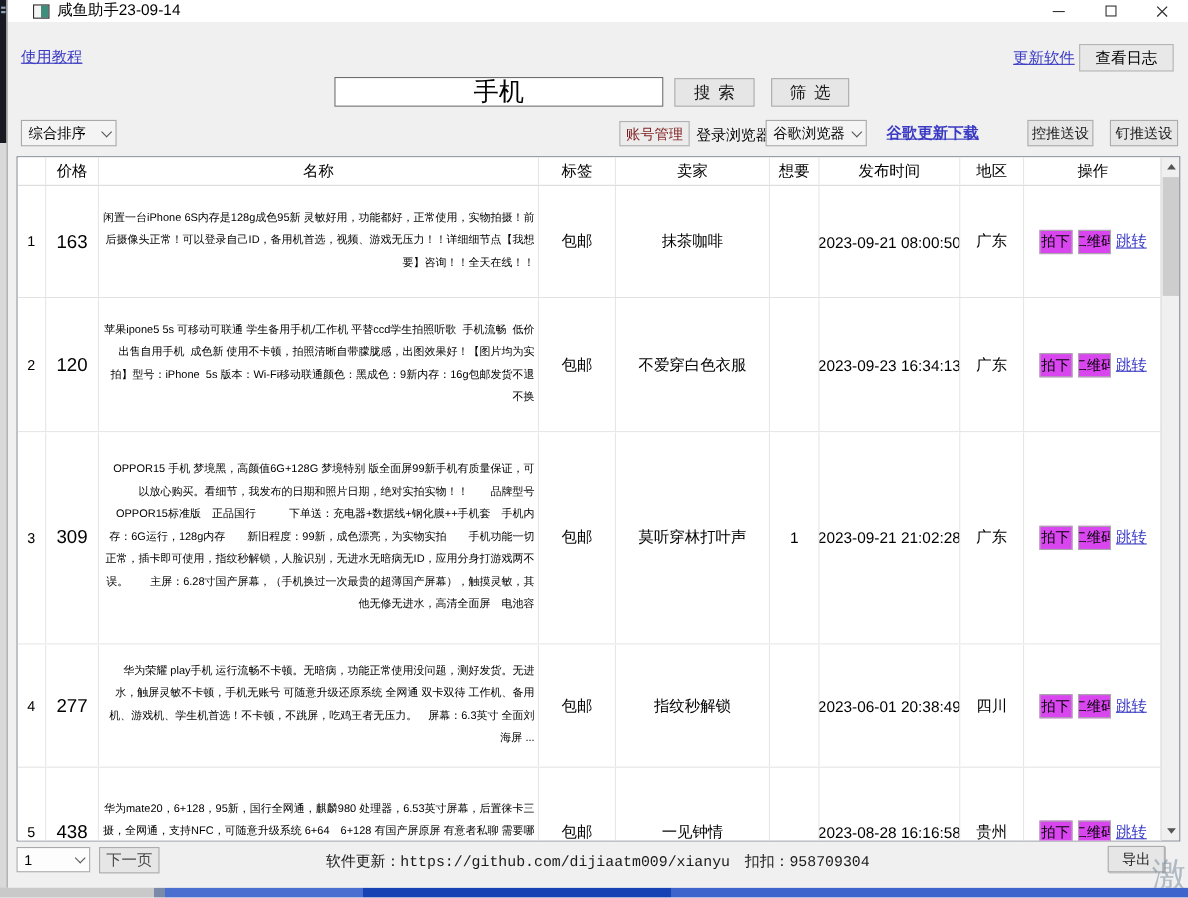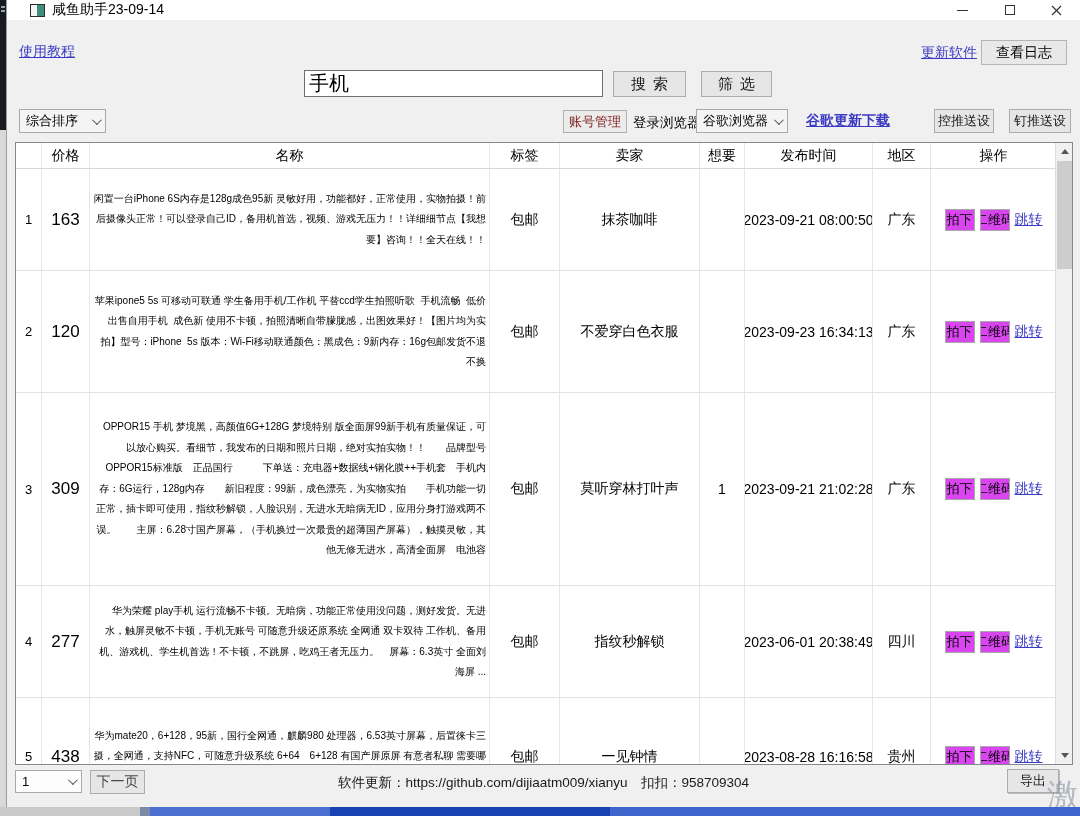--- a/index.html
+++ b/index.html
@@ -24,21 +24,21 @@
   .glyph-min { width:11px; height:1px; background:#333; display:block; }
   .glyph-max { width:10px; height:10px; border:1px solid #333; display:block; }
 
   a.blue-link { color:#3a3ac4; text-decoration:underline; font-family:"Liberation Serif","DejaVu Serif",serif; font-size:14px; cursor:pointer; }
 
   .log-btn { position:absolute; left:974px; top:40px; width:86px; height:25px; background:#e8e8e8; border:1px solid #b4b4b4; font-size:14px; font-family:"Liberation Serif","DejaVu Serif",serif; cursor:pointer; }
   .tutorial-link { position:absolute; left:12px; top:43px; }
   .update-link { position:absolute; left:914px; top:44px; }
 
   
-  .search-input { position:absolute; left:297px; top:70px; width:299px; height:27px; border:1px solid #6e6e6e; background:#fff; font-size:20px; padding:0 4px; }
+  .search-input { position:absolute; left:297px; top:70px; width:299px; height:27px; border:1px solid #6e6e6e; background:#fff; font-size:23px; padding:0 4px;text-align:center; }
   .btn { background:#e6e6e6; border:1px solid #acacac; cursor:pointer; color:#1a1a1a; }
   .search-btn { position:absolute; left:606px; top:71px; width:73px; height:26px; font-size:15px; letter-spacing:7px; text-indent:7px; }
   .filter-btn { position:absolute; left:694px; top:71px; width:71px; height:26px; font-size:15px; letter-spacing:7px; text-indent:7px; }
 
   
   .select-box { position:absolute; display:flex; align-items:center; background:#f4f4f4; border:1px solid #a9a9a9; font-size:13px; padding:0 6px; cursor:pointer; }
   .select-box .chev { margin-left:auto; width:7px; height:7px; border-right:1px solid #555; border-bottom:1px solid #555; transform:rotate(45deg) translateY(-2px); }
   .sort-select { left:12px; top:109px; width:87px; height:24px; }
   .account-btn { position:absolute; left:556px; top:110px; width:64px; height:23px; font-size:13px; color:#7f1d1d; background:#ececec; border:1px solid #b0b0b0; cursor:pointer; }
   .browser-label { position:absolute; left:626px; top:114px; font-size:13.5px; }
@@ -72,21 +72,21 @@
   .vscroll { position:absolute; right:0; top:0; width:17px; height:621px; background:#f0f0f0; border-left:1px solid #dcdcdc; }
   .sb-btn { position:absolute; left:0; width:17px; height:17px; display:flex; align-items:center; justify-content:center; cursor:pointer; }
   .sb-up { top:0; } .sb-down { bottom:0; }
   .tri-up { width:0; height:0; border-left:4px solid transparent; border-right:4px solid transparent; border-bottom:5px solid #555; }
   .tri-down { width:0; height:0; border-left:4px solid transparent; border-right:4px solid transparent; border-top:5px solid #555; }
   .sb-thumb { position:absolute; left:1px; top:18px; width:15px; height:108px; background:#cdcdcd; cursor:pointer; }
 
   
   .page-select { left:8px; top:770px; width:67px; height:23px; background:#fdfdfd; }
   .next-btn { position:absolute; left:83px; top:770px; width:55px; height:24px; font-size:14px; font-family:"Liberation Serif","DejaVu Serif",serif; color:#4a4a4a; }
-  .update-info { position:absolute; left:0; top:774px; width:100%; text-align:center; font-size:13.5px; font-family:Liberation Sans, sans-serif; color:#1a1a1a; }
+  .update-info { position:absolute; left:0; top:774px; width:100%; text-align:center; font-size:13.5px; font-family:Liberation Mono, monospace; color:#1a1a1a; }
   .export-btn { position:absolute; left:1000px; top:769px; width:52px; height:24px; font-size:13px; box-shadow:1px 1px 0 #bbb; }
   .status-text { position:absolute; left:8px; top:776px; font-size:13.5px;margin-top:40px; }
   .watermark { position:absolute; left:1040px; top:774px; font-size:32px; color:#7d8da0; opacity:.55; pointer-events:none; }
 </style>
 </head>
 <body>
 
 <div class="behind-left"></div>
 <div class="desktop-strip"></div>
 

